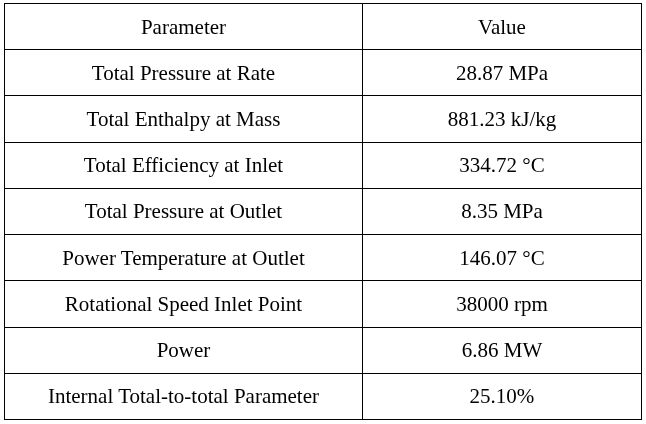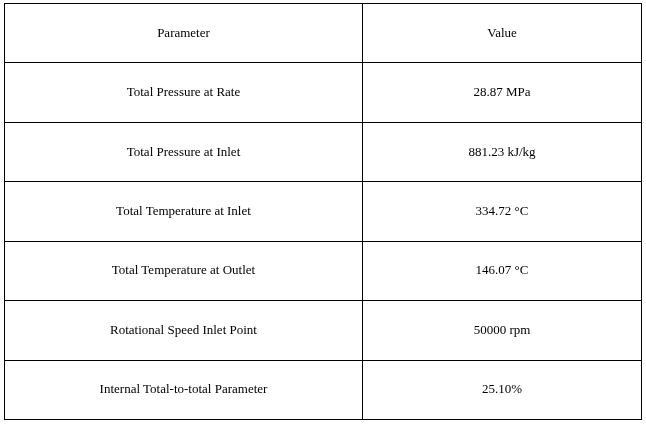--- a/index.html
+++ b/index.html
@@ -26,21 +26,21 @@
   table.param-table {
     border-collapse: collapse;
     width: 100%;
     height: 100%;
     table-layout: fixed;
   }
   table.param-table td {
     border: 1px solid #000000;
     text-align: center;
     vertical-align: middle;
-    font-size: 13px;
+    font-size: 21px;
     line-height: 1.15;
     padding: 1px 4px;
     white-space: nowrap;
   }
   col.col-param { width: 56.2%; }
   col.col-value { width: 43.8%; }
 </style>
 </head>
 <body>
 
@@ -53,34 +53,42 @@
     <tbody>
       <tr>
         <td>Parameter</td>
         <td>Value</td>
       </tr>
       <tr>
         <td>Total Pressure at Rate</td>
         <td>28.87 MPa</td>
       </tr>
       <tr>
-        <td>Total Pressure at Inlet</td>
+        <td>Total Enthalpy at Mass</td>
         <td>881.23 kJ/kg</td>
       </tr>
       <tr>
-        <td>Total Temperature at Inlet</td>
+        <td>Total Efficiency at Inlet</td>
         <td>334.72 °C</td>
       </tr>
       <tr>
-        <td>Total Temperature at Outlet</td>
+        <td>Total Pressure at Outlet</td>
+        <td>8.35 MPa</td>
+      </tr>
+      <tr>
+        <td>Power Temperature at Outlet</td>
         <td>146.07 °C</td>
       </tr>
       <tr>
         <td>Rotational Speed Inlet Point</td>
-        <td>50000 rpm</td>
+        <td>38000 rpm</td>
+      </tr>
+      <tr>
+        <td>Power</td>
+        <td>6.86 MW</td>
       </tr>
       <tr>
         <td>Internal Total-to-total Parameter</td>
         <td>25.10%</td>
       </tr>
     </tbody>
   </table>
 </div>
 
 </body></html>

